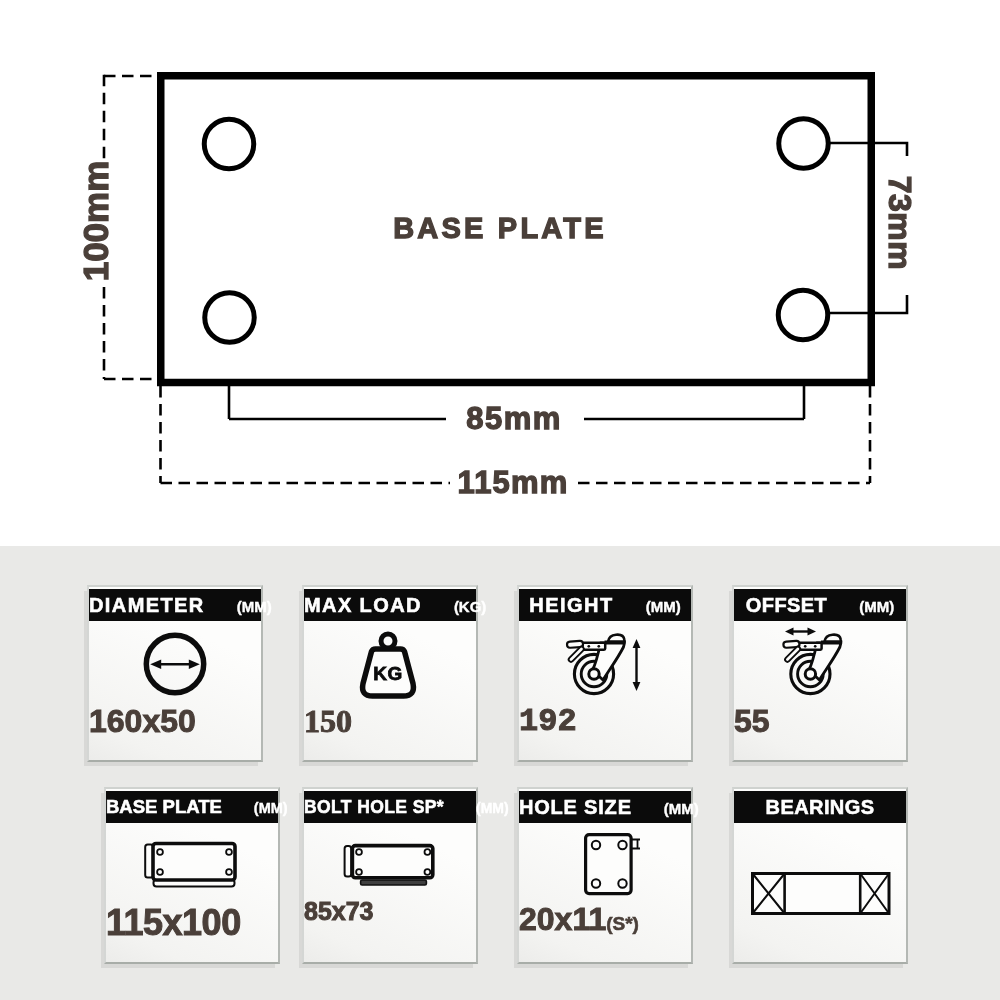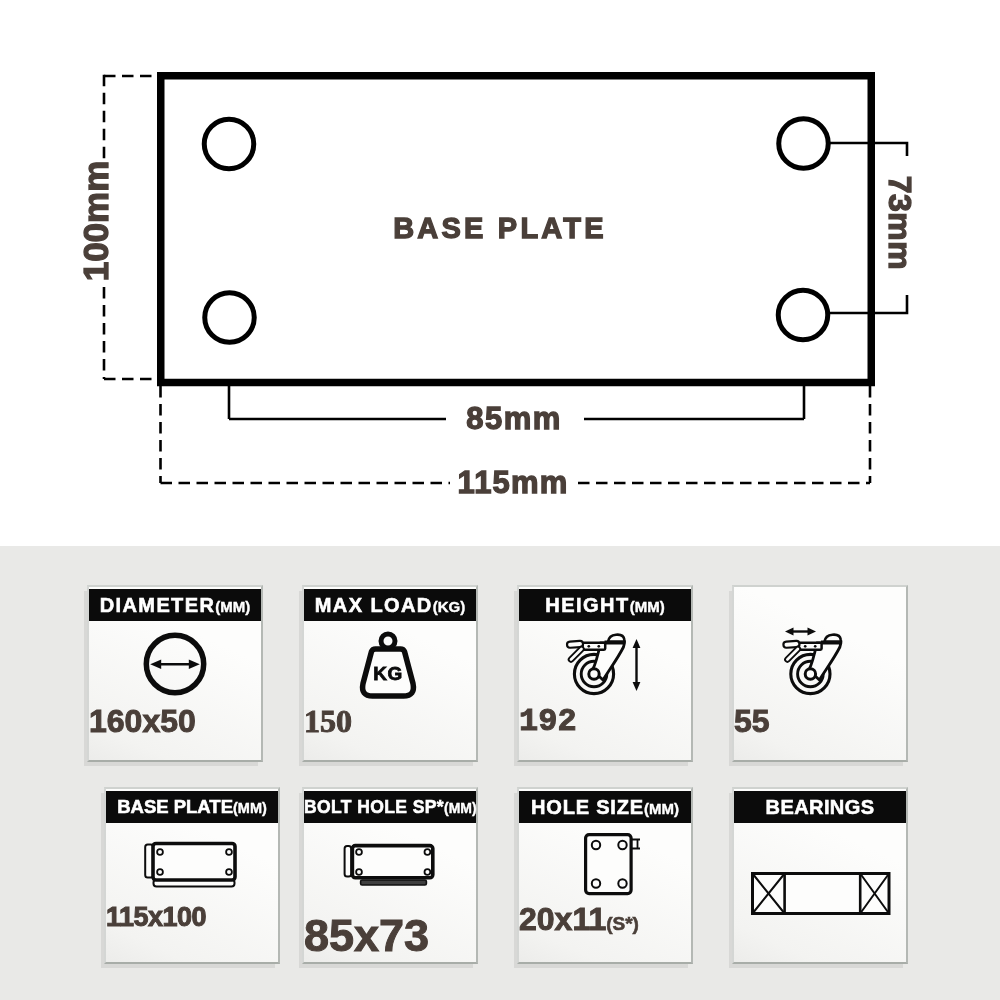--- a/index.html
+++ b/index.html
@@ -1,20 +1,20 @@
 <!DOCTYPE html>
 <html><head>
 <meta charset="utf-8">
 <style>
   html,body{margin:0;padding:0;}
   body{width:1000px;height:1000px;background:#ffffff;font-family:"Liberation Sans",sans-serif;position:relative;overflow:hidden;}
   .gray{position:absolute;left:0;top:546px;width:1000px;height:454px;background:#e9e9e7;}
   .card{position:absolute;width:172px;height:173px;border:2px solid #c9ccc9;border-top-color:#cfd2cf;border-left-color:#d4d6d4;border-bottom-color:#a8ada8;border-right-color:#b4b8b4;background:linear-gradient(205deg,#fdfdfc 30%,#f3f3f1 85%,#ececea);box-shadow:-4px 5px 0 -1px #d8d8d6;}
   .hdr{position:absolute;left:0;top:2px;width:100%;height:32px;background:#0b0b0b;color:#ffffff;text-align:center;line-height:32px;font-weight:bold;font-size:20px;letter-spacing:0.4px;white-space:nowrap;-webkit-text-stroke:0.6px #ffffff;}
-  .hdr .sub{font-size:15px;letter-spacing:0;-webkit-text-stroke:0.4px #ffffff;}
+  .hdr .sub{font-size:15px;letter-spacing:0;margin-left:32px;-webkit-text-stroke:0.4px #ffffff;}
   .hdr,.val{will-change:transform;}
   .val{position:absolute;left:0;width:100%;text-align:left;font-weight:bold;color:#4a3f39;font-size:32px;white-space:nowrap;-webkit-text-stroke:1px #4a3f39;}
   .val .sub{font-size:19px;-webkit-text-stroke:0.6px #4a3f39;}
   svg{position:absolute;}
   svg text{font-family:"Liberation Sans",sans-serif;}
 </style>
 </head>
 <body>
 
 <svg width="1000" height="546" viewBox="0 0 1000 546">
@@ -130,20 +130,21 @@
       <path d="M117.5 52 L113.6 61 H121.4 Z"></path>
       <path d="M117.5 104 L113.6 95 H121.4 Z"></path>
     </g>
   </svg>
 
   <div class="val" style="top:115.5px;font-family:Liberation Mono, monospace;">192</div>
 </div>
 
 <div class="card" style="left:732px;top:585px;">
 
+  <div class="hdr">OFFSET<span class="sub">(MM)</span></div>
 
   <svg style="left:0px;top:0px;" width="150" height="114" viewBox="0 0 150 114">
     <use href="#caster" x="76.4" y="87"></use>
 
     <g fill="#0c0c0c">
       <path d="M55 44.5 H78" stroke="#0c0c0c" stroke-width="2.4" fill="none"></path>
       <path d="M51 44.5 L59.5 40.6 V48.4 Z"></path>
       <path d="M82 44.5 L73.5 40.6 V48.4 Z"></path>
     </g>
   </svg>
@@ -158,38 +159,38 @@
   <svg style="left:35px;top:49px;" width="104" height="54" viewBox="0 0 104 54">
     <rect x="4.2" y="6.5" width="8" height="33" rx="2.5" fill="#fdfdfc" stroke="#0c0c0c" stroke-width="2"></rect>
     <rect x="12.5" y="41.5" width="81" height="7" rx="3" fill="#fdfdfc" stroke="#0c0c0c" stroke-width="2"></rect>
     <rect x="12" y="5.5" width="82" height="36.5" rx="3" fill="#fdfdfc" stroke="#0c0c0c" stroke-width="3.6"></rect>
     <circle cx="19" cy="14" r="2.9" fill="none" stroke="#0c0c0c" stroke-width="1.8"></circle>
     <circle cx="88" cy="14" r="2.9" fill="none" stroke="#0c0c0c" stroke-width="1.8"></circle>
     <circle cx="19" cy="34" r="2.9" fill="none" stroke="#0c0c0c" stroke-width="1.8"></circle>
     <circle cx="88" cy="34" r="2.9" fill="none" stroke="#0c0c0c" stroke-width="1.8"></circle>
   </svg>
 
-  <div class="val" style="top:113px;font-size:27px;letter-spacing:-0.5px;">115x100</div>
+  <div class="val" style="top:113px;font-size:36px;letter-spacing:-0.5px;">115x100</div>
 </div>
 
 <div class="card" style="left:302px;top:787px;">
 
   <div class="hdr" style="font-size:17.5px;">BOLT HOLE SP*<span class="sub" style="font-size:14px;">(MM)</span></div>
 
   <svg style="left:36px;top:48px;" width="104" height="54" viewBox="0 0 104 54">
     <rect x="4.6" y="9" width="6.6" height="30.4" rx="2.5" fill="#fdfdfc" stroke="#0c0c0c" stroke-width="2"></rect>
     <rect x="20.6" y="43" width="65.8" height="5" rx="1.5" fill="#3f3f3f" stroke="#111111" stroke-width="1.6"></rect>
     <rect x="12.4" y="8.6" width="80.4" height="32.2" rx="3" fill="#fdfdfc" stroke="#0c0c0c" stroke-width="3.6"></rect>
     <circle cx="19" cy="15" r="2.9" fill="none" stroke="#0c0c0c" stroke-width="1.8"></circle>
     <circle cx="87.4" cy="15" r="2.9" fill="none" stroke="#0c0c0c" stroke-width="1.8"></circle>
     <circle cx="19" cy="35" r="2.9" fill="none" stroke="#0c0c0c" stroke-width="1.8"></circle>
     <circle cx="87.4" cy="35" r="2.9" fill="none" stroke="#0c0c0c" stroke-width="1.8"></circle>
   </svg>
 
-  <div class="val" style="top:121px;font-size:45px;">85x73</div>
+  <div class="val" style="top:108px;font-size:25px;">85x73</div>
 </div>
 
 <div class="card" style="left:517px;top:787px;">
 
   <div class="hdr" style="letter-spacing:0.8px;">HOLE SIZE<span class="sub">(MM)</span></div>
 
   <svg style="left:60px;top:43px;" width="62" height="64" viewBox="0 0 62 64">
     <rect x="6.6" y="2.6" width="45.5" height="59" rx="3.5" fill="#fdfdfc" stroke="#0c0c0c" stroke-width="3.2"></rect>
     <circle cx="17" cy="13" r="4.2" fill="none" stroke="#0c0c0c" stroke-width="2"></circle>
     <circle cx="43.5" cy="13" r="4.2" fill="none" stroke="#0c0c0c" stroke-width="2"></circle>

